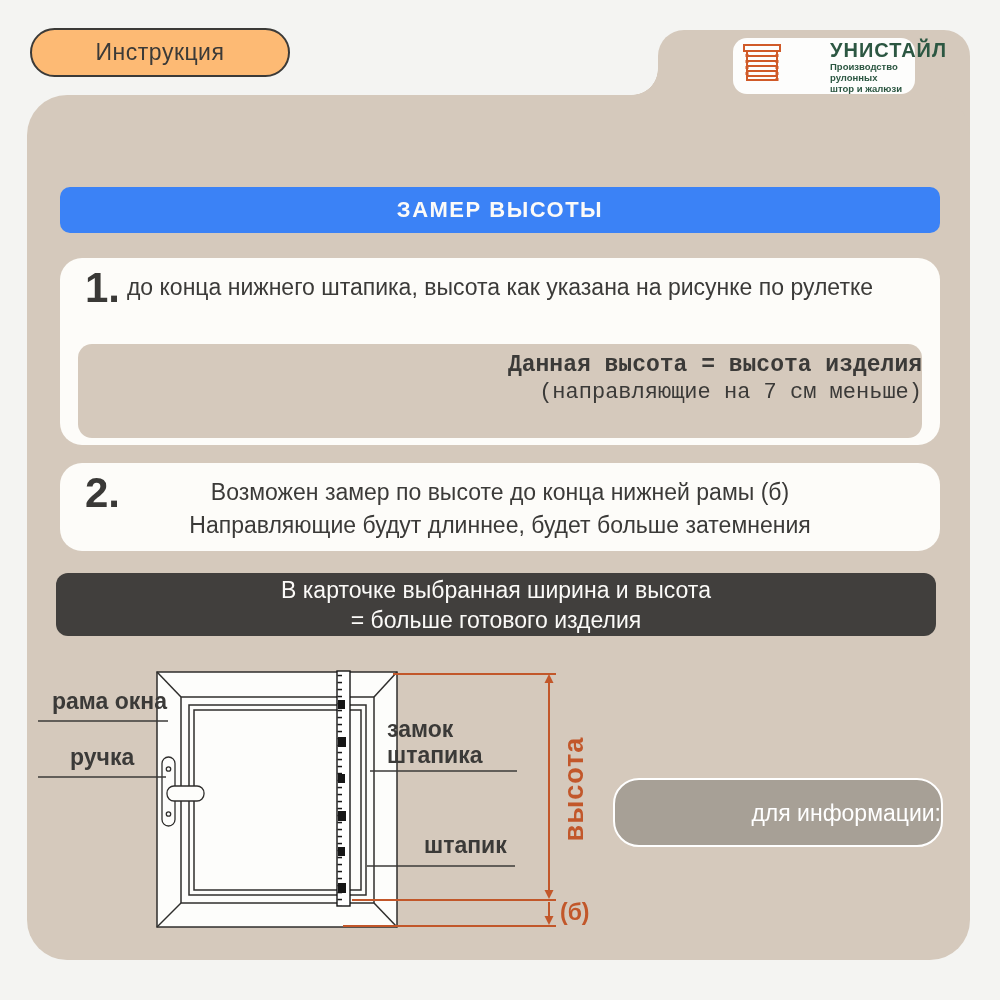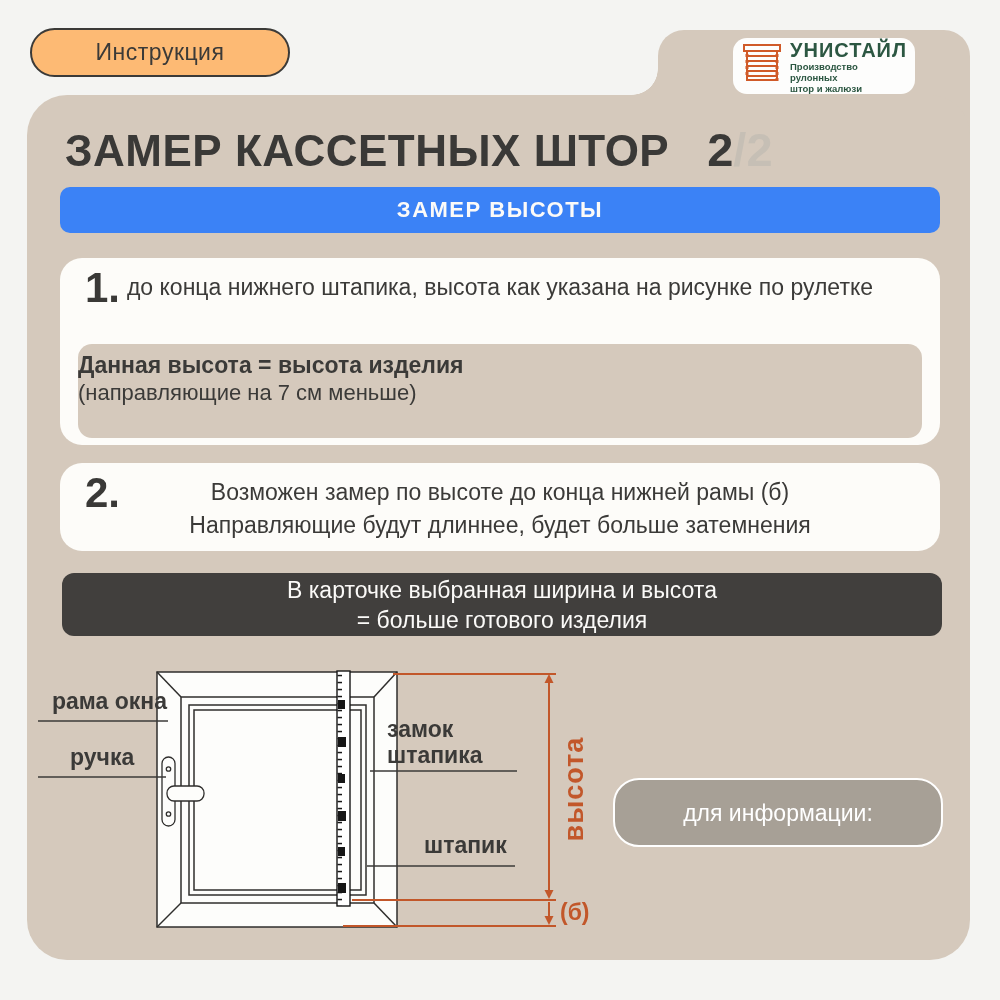--- a/index.html
+++ b/index.html
@@ -16,66 +16,66 @@
   
   .tab { position:absolute; left:658px; top:30px; width:312px; height:110px;
     background:#d5c9bc; border-radius:26px 26px 0 0; }
   .fillet { position:absolute; left:632px; top:69px; width:26px; height:26px;
     background:radial-gradient(circle 26px at 0 0, #f4f4f2 98%, #d5c9bc 100%); }
   .main-card { position:absolute; left:27px; top:95px; width:943px; height:865px;
     background:#d5c9bc; border-radius:40px; }
 
   
   .logo { position:absolute; left:733px; top:38px; width:182px; height:56px;
-    background:#fdfdfc; border-radius:14px; display:flex; align-items:center; padding:6px 8px; }
+    background:#fdfdfc; border-radius:14px; display:flex; align-items:center; padding:6px 8px;gap:40px; }
   .logo-text { margin-left:7px; }
   .logo-name { font-size:20px; font-weight:700; color:#2c5742; letter-spacing:1px; line-height:22px; }
   .logo-tagline { font-size:9.5px; font-weight:700; color:#2c5742; line-height:11px; }
 
   
   .title-row { position:absolute; left:65px; top:122px; display:flex; align-items:baseline; }
   .title { font-size:44px; font-weight:700; color:#3a3937; letter-spacing:0.5px; }
   .page-num { margin-left:38px; font-size:47px; font-weight:700; color:#3a3937; }
   .page-total { font-size:47px; font-weight:700; color:#c6bfb5; }
 
   
   .bar1 { position:absolute; left:60px; top:187px; width:880px; height:46px;
     background:#3b82f6; border-radius:10px; display:flex; align-items:center; justify-content:center;
     color:#fbfaf8; font-size:22px; font-weight:700; letter-spacing:1.5px; }
-  .bar2 { position:absolute; left:62px; top:573px; width:880px; height:63px;
+  .bar2 { position:absolute; left:56px; top:573px; width:880px; height:63px;
     background:#413f3d; border-radius:12px; display:flex; flex-direction:column;
     align-items:center; justify-content:center;
     color:#fbfaf8; font-size:23px; line-height:30px; }
 
   
   .card1 { position:absolute; left:60px; top:258px; width:880px; height:187px;
     background:#fdfcf9; border-radius:22px; }
   .card2 { position:absolute; left:60px; top:463px; width:880px; height:88px;
     background:#fdfcf9; border-radius:22px; }
   .step-num { position:absolute; left:25px; top:6px; font-size:42px; font-weight:700; color:#3a3937; }
   .step-text { position:absolute; left:0; top:13px; width:100%; text-align:center;
     font-size:23px; color:#3b3a38; line-height:33px; }
   .note-box { position:absolute; left:18px; top:86px; width:844px; height:94px;
-    background:#d5c9bc; border-radius:14px; text-align:left; padding-top:7px;
-    font-size:22px; color:#3b3a38; line-height:28px; }
+    background:#d5c9bc; border-radius:14px; text-align:right; padding-top:7px;
+    font-size:22px; color:#3b3a38; line-height:28px;font-family:Liberation Mono, monospace; }
   .note-title { font-size:23px; font-weight:700; }
 
   
   .dlabel { position:absolute; font-size:23px; font-weight:700; color:#3b3a38; }
   .label-lock { left:387px; top:716px; width:118px; text-align:left; line-height:26px; }
   .label-height { left:513px; top:775px; width:120px; height:28px; text-align:center;
     transform:rotate(-90deg); color:#c2572a; font-size:27px; letter-spacing:1px; }
   .label-b { left:560px; top:899px; color:#c2572a; font-size:23px; }
 
   .diagram-svg { position:absolute; left:0; top:640px; }
 
   
   .info-box { position:absolute; left:613px; top:778px; width:330px; height:69px;
     background:#a7a096; border:2px solid #ffffff; border-radius:26px;
-    display:flex; flex-direction:column; align-items:center; justify-content:center;
+    display:flex; flex-direction:column; align-items:flex-end; justify-content:center;
     color:#ffffff; font-size:23px; line-height:30px; }
 </style>
 </head>
 <body>
 
 <div class="page">
 
   <div class="badge">Инструкция</div>
 
   <div class="tab"></div>
@@ -107,25 +107,20 @@
         </g>
       </svg>
     </span>
     <span class="logo-text">
       <div class="logo-name">УНИСТАЙЛ</div>
       <div class="logo-tagline">Производство рулонных</div>
       <div class="logo-tagline">штор и жалюзи</div>
     </span>
   </div>
 
-  <div class="title-row">
-    <span class="title">ЗАМЕР КАССЕТНЫХ ШТОР</span>
-    <span class="page-num">2</span>
-    <span class="page-total">/2</span>
-  </div>
 
   <div class="bar1">ЗАМЕР ВЫСОТЫ</div>
 
   <div class="card1">
     <div class="step-num">1.</div>
     <div class="step-text">
       <div>до конца нижнего штапика, высота как указана на рисунке по рулетке</div>
     </div>
     <div class="note-box">
       <div class="note-title">Данная высота = высота изделия</div>

